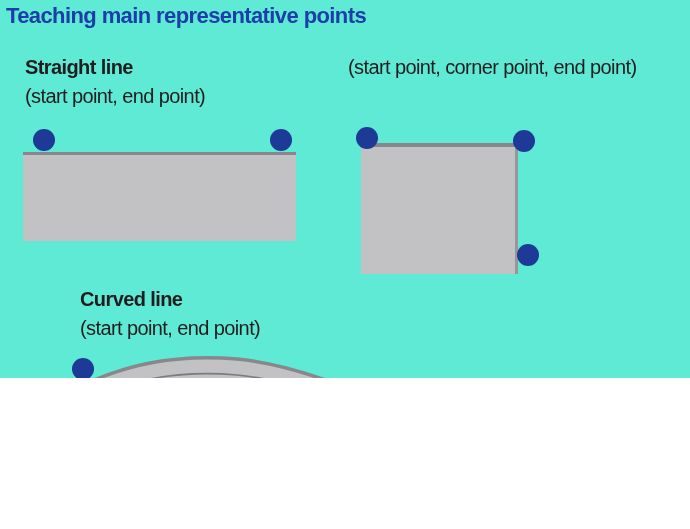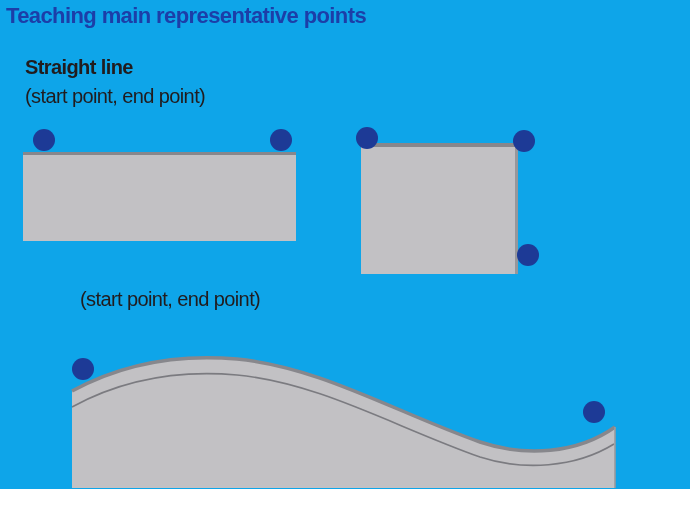--- a/index.html
+++ b/index.html
@@ -1,19 +1,19 @@
 <!DOCTYPE html>
 <html><head>
 <meta charset="utf-8">
 <style>
   html,body{margin:0;padding:0;background:#ffffff;}
   #canvas{
     position:relative;
-    width:690px;height:489px;
-    background:#0ea5e9;
+    width:690px;height:378px;
+    background:#5eead4;
     font-family:"Liberation Sans","DejaVu Sans",sans-serif;
     overflow:hidden;
   }
   .title{
     position:absolute;left:6px;top:3px;
     font-size:22px;font-weight:bold;
     letter-spacing:-0.6px;
     color:#1c3ea8;
     white-space:nowrap;
   }
@@ -80,27 +80,29 @@
 
   <div class="fig-label lbl-straight">
     <div>Straight line</div>
     <div class="detail">(start point, end point)</div>
   </div>
   <div class="rect-shape rect-straight"></div>
   <div class="dot dot-s1"></div>
   <div class="dot dot-s2"></div>
 
   <div class="fig-label lbl-corner">
+    <div class="detail">(start point, corner point, end point)</div>
   </div>
   <div class="rect-shape rect-corner"></div>
   <div class="dot dot-c1"></div>
   <div class="dot dot-c2"></div>
   <div class="dot dot-c3"></div>
 
   <div class="fig-label lbl-curve">
+    <div>Curved line</div>
     <div class="detail">(start point, end point)</div>
   </div>
   <svg class="wave-svg" width="556" height="141" viewBox="0 0 556 141">
 
     <path d="M 7 41
              C 60 12, 115 4, 172 9
              C 255 17, 330 62, 415 92
              C 460 107, 512 104, 550 77
              L 550 138 L 7 138 Z" fill="#c2c1c4" stroke="none"></path>
 

